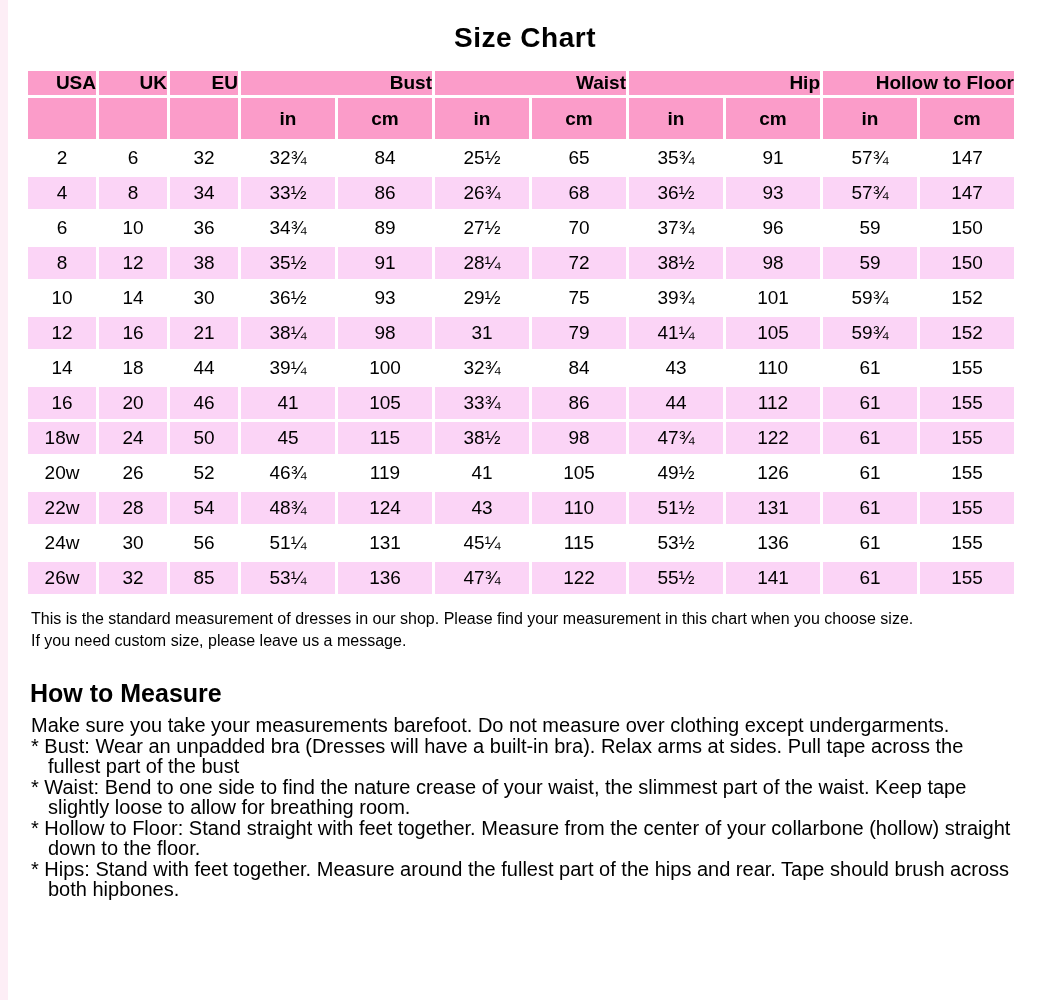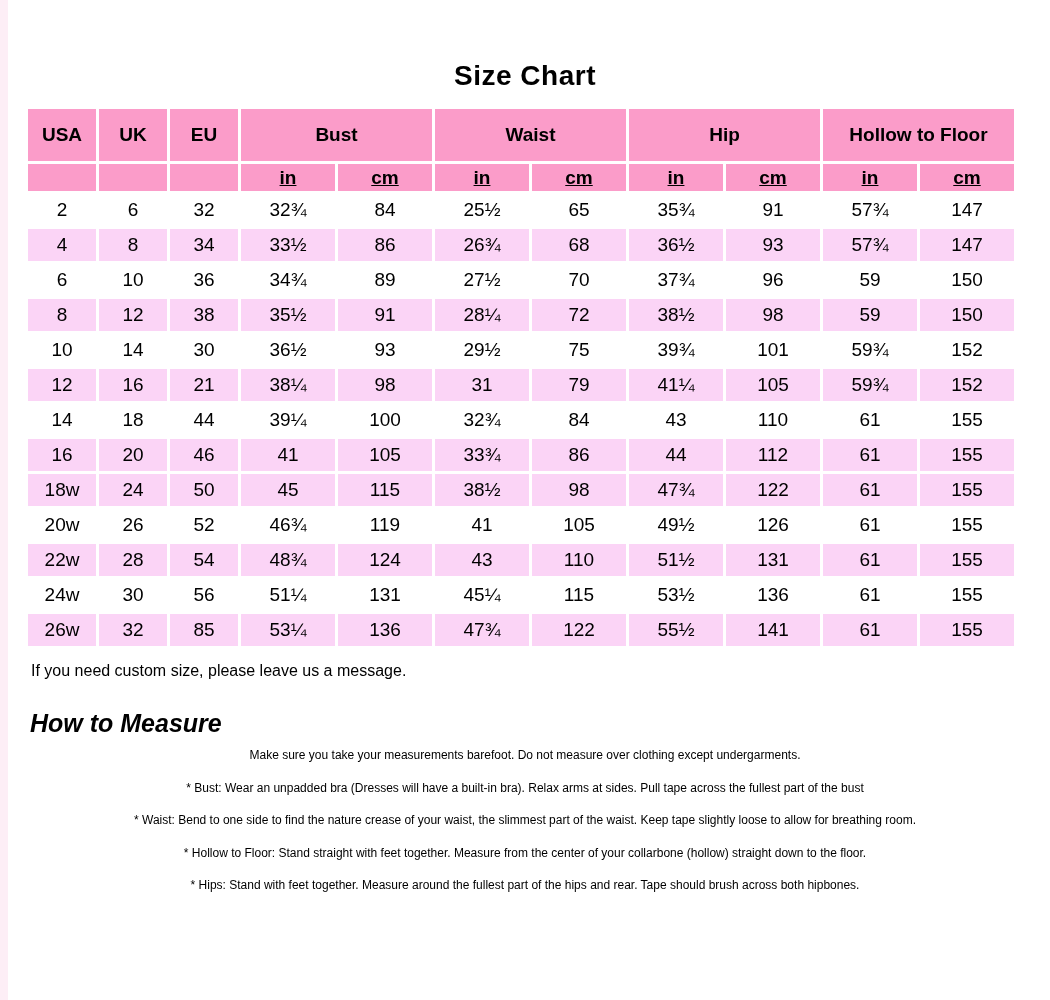--- a/index.html
+++ b/index.html
@@ -10,55 +10,54 @@
     color: #000000;
     position: relative;
     overflow: hidden;
   }
   .left-band {
     position: absolute; left: 0; top: 0;
     width: 8px; height: 1000px;
     background: var(--band-pink, #FDEEF6);
   }
   .page-title {
-    margin: 0; padding-top: 60px;
+    margin: 0; padding-top: 22px;
     text-align: center;
     font-size: 28px; line-height: 32px;
     font-weight: bold;
     letter-spacing: 0.5px;
   }
   table.size-chart {
     margin: 14px 0 0 25px;
     border-collapse: separate;
     border-spacing: 3px;
     table-layout: fixed;
   }
   col.narrow { width: 68px; }
   col.wide  { width: 94px; }
   th, td { text-align: center; vertical-align: middle; padding: 0; overflow: hidden; }
   thead th {
     background: var(--header-pink, #FB9CC9);
     font-weight: bold;
     font-size: 19px;
   }
-  tr.group-row th { height: 52px; }
-  tr.unit-row th  { height: 27px; text-decoration: underline; }
+  tr.group-row th { height: 24px; text-align: right; }
+  tr.unit-row th  { height: 41px; }
   tbody td { height: 32px; font-size: 19px; background: #ffffff; }
   tbody tr.alt td { background: var(--row-pink, #FBD4F6); }
   .notes { margin: 11px 0 0 31px; font-size: 16px; line-height: 22px; }
   .notes p { margin: 0; }
   .measure-heading {
     margin: 27px 4px 7px 30px;
     font-size: 25px; line-height: 29px;
     font-weight: bold;
-    font-style: italic;
-  }
-  .measure-body { margin: 0 0 0 31px; width: 988px; font-size: 12px; line-height: 20.5px; text-align: center; }
+  }
+  .measure-body { margin: 0 0 0 31px; width: 988px; font-size: 20px; line-height: 20.5px; }
   .measure-body p { margin: 0; }
-  .measure-body p.tip { padding-left: 17px; text-indent: -17px; margin-top: 12px; }
+  .measure-body p.tip { padding-left: 17px; text-indent: -17px; }
 </style>
 </head>
 <body>
 
 <div class="left-band"></div>
 
 <h1 class="page-title">Size Chart</h1>
 
 <table class="size-chart">
   <colgroup>
@@ -265,20 +264,21 @@
         <td>122</td>
         <td>55½</td>
         <td>141</td>
         <td>61</td>
         <td>155</td>
       </tr>
     </tbody>
 </table>
 
 <div class="notes">
+  <p>This is the standard measurement of dresses in our shop. Please find your measurement in this chart when you choose size.</p>
   <p>If you need custom size, please leave us a message.</p>
 </div>
 
 <h2 class="measure-heading">How to Measure</h2>
 
 <div class="measure-body">
   <p class="intro">Make sure you take your measurements barefoot. Do not measure over clothing except undergarments.</p>
   <p class="tip">* Bust: Wear an unpadded bra (Dresses will have a built-in bra). Relax arms at sides. Pull tape across the fullest part of the bust</p>
   <p class="tip">* Waist: Bend to one side to find the nature crease of your waist, the slimmest part of the waist. Keep tape slightly loose to allow for breathing room.</p>
   <p class="tip">* Hollow to Floor: Stand straight with feet together. Measure from the center of your collarbone (hollow) straight down to the floor.</p>

